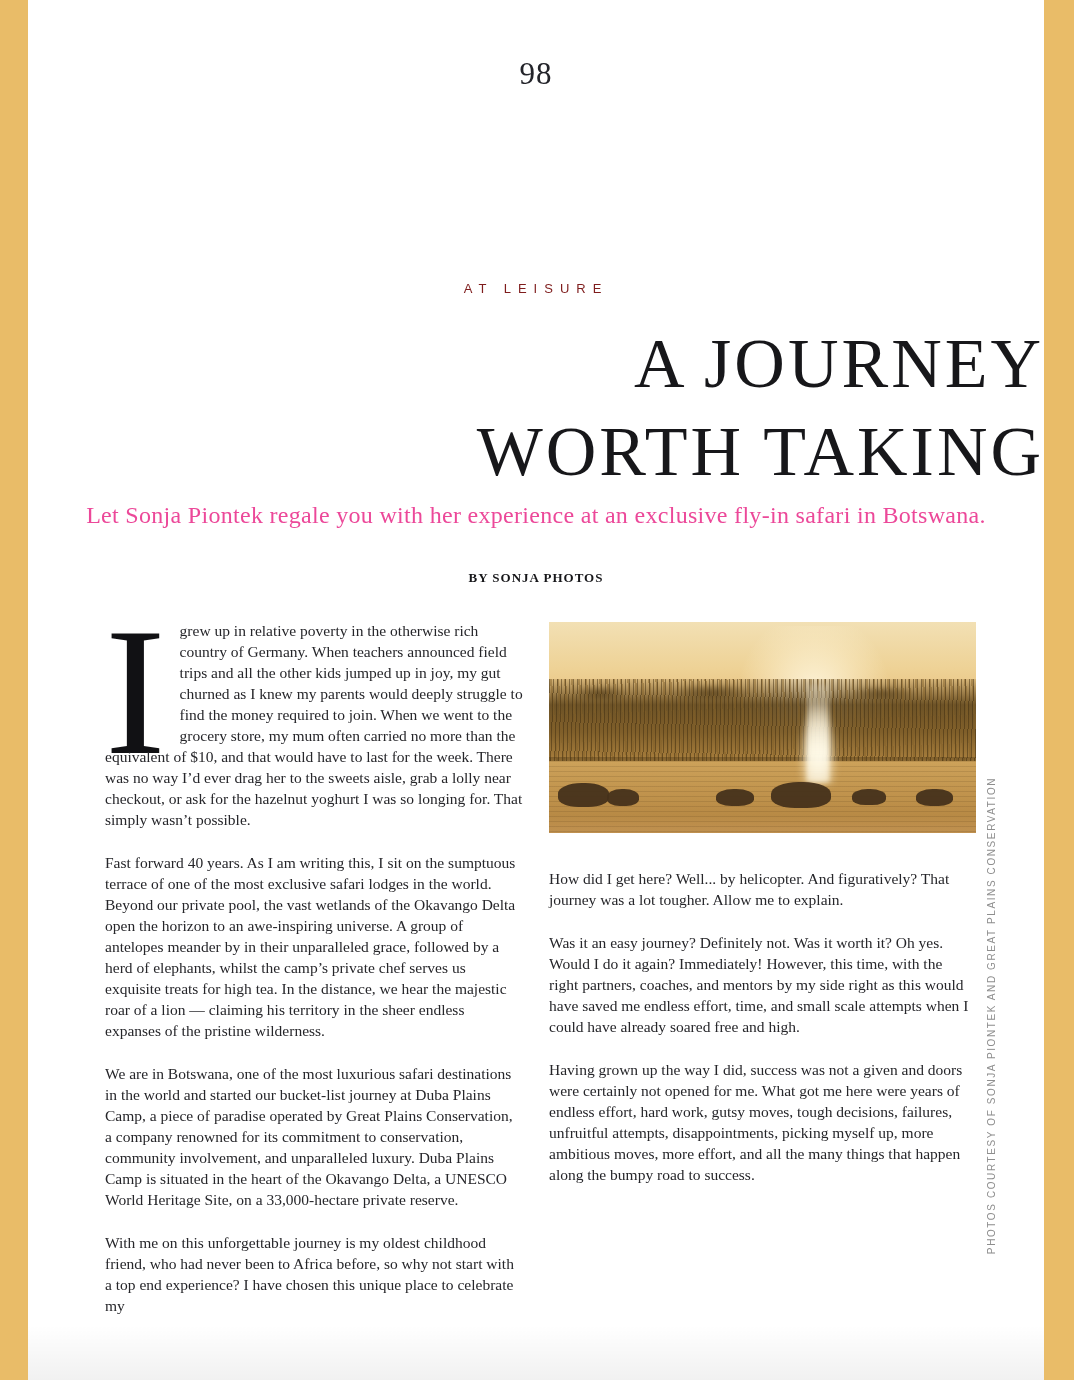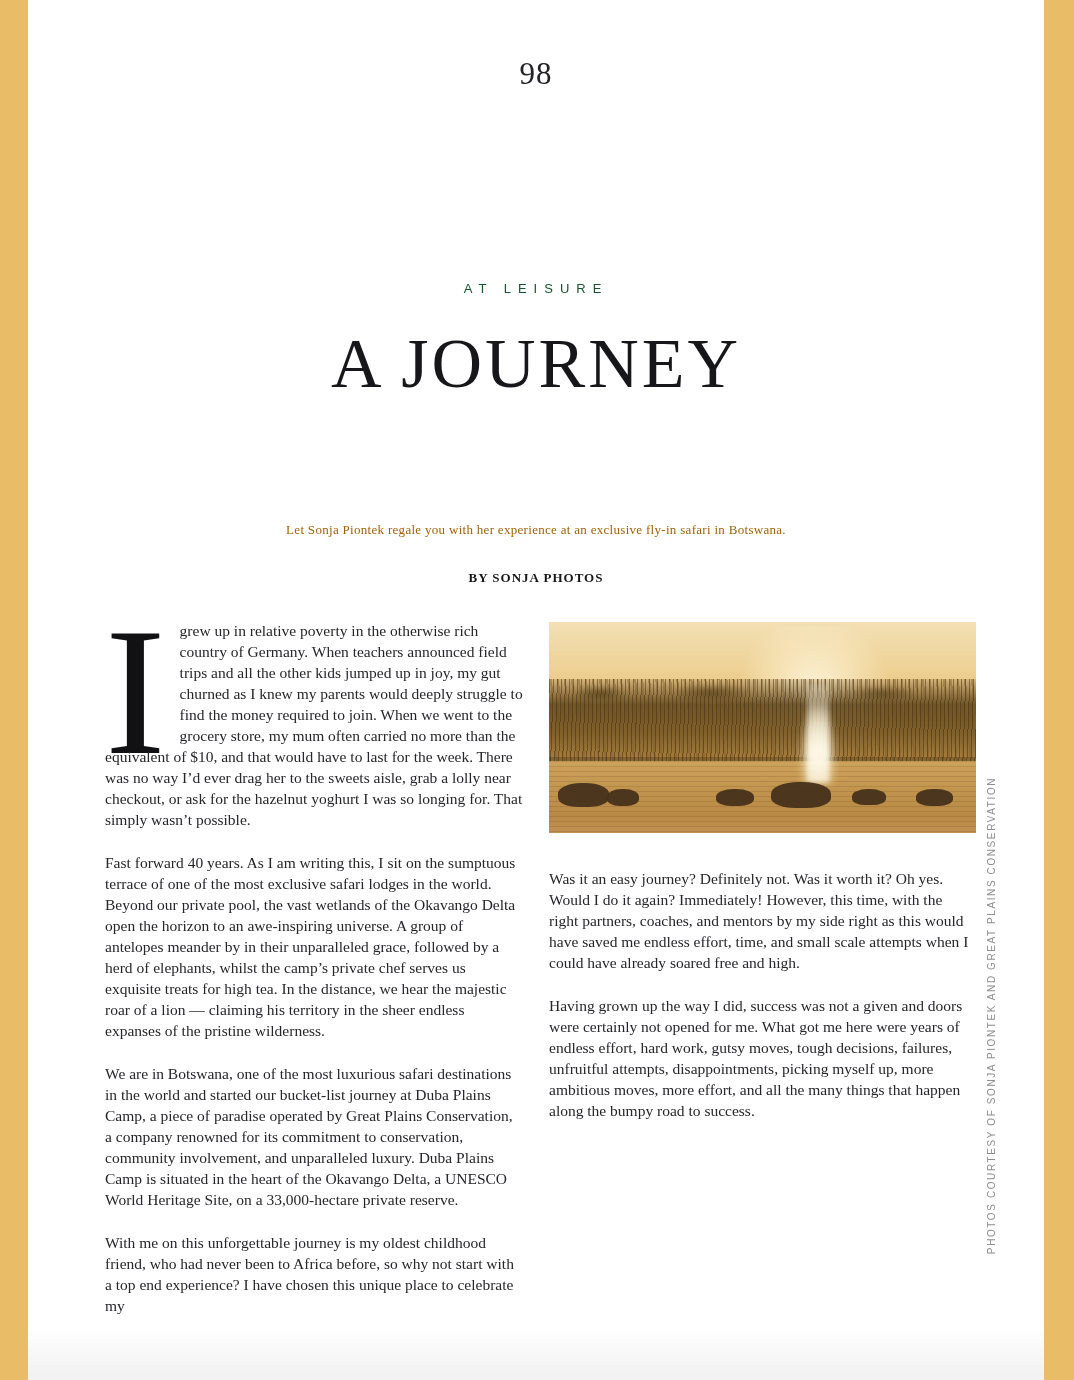--- a/index.html
+++ b/index.html
@@ -12,25 +12,25 @@
   .bar { position:absolute; top:0; bottom:0; background:#e9bc68; }
   .bar-left  { left:0;  width:28px; }
   .bar-right { right:0; width:30px; }
 
   .centered { position:absolute; left:28px; right:30px; text-align:center; }
 
   .page-num  { top:56px;  font-size:31px; color:#23242a; letter-spacing:1px; }
   .section   { top:100px; font-family:"Liberation Sans", sans-serif; font-size:11px;
                letter-spacing:4px; color:#33343a; font-weight:bold; }
   .kicker    { top:281px; font-family:"Liberation Sans", sans-serif; font-size:13px;
-               letter-spacing:7px; color:#14532d; }
+               letter-spacing:7px; color:#7f1d1d; }
   .title     { top:320px; font-size:70px; line-height:88px; font-weight:normal;
-               letter-spacing:3px; color:#17171a; }
+               letter-spacing:3px; color:#17171a;text-align:right; }
   .title span { display:block; }
-  .standfirst{ top:522px; font-size:13px; color:#a16207; letter-spacing:0.3px; }
+  .standfirst{ top:502px; font-size:24px; color:#ec4899; letter-spacing:0.3px; }
   .byline    { top:570px; font-size:13px; font-weight:bold; letter-spacing:1px; color:#17171a; }
 
   .col { position:absolute; font-size:15.5px; line-height:21px; color:#26262a; text-align:left; }
   .col p { margin:0 0 22px 0; }
   .col-left  { left:105px; top:620px; width:418px; }
   .col-right { left:549px; top:868px; width:421px; }
   .dropcap {
     float:left; font-size:182px; line-height:0.72; height:126px;
     padding-top:6px; margin:0 14px 0 0; color:#111114; font-family:"Liberation Serif", serif;
   }
@@ -83,20 +83,21 @@
 <div class="page">
   <div class="bar bar-left"></div>
   <div class="bar bar-right"></div>
 
   <div class="centered page-num">98</div>
 
   <div class="centered kicker">AT LEISURE</div>
 
   <h1 class="centered title">
     <span>A JOURNEY</span>
+    <span>WORTH TAKING</span>
   </h1>
 
   <p class="centered standfirst">Let Sonja Piontek regale you with her experience at an exclusive fly-in safari in Botswana.</p>
   <p class="centered byline">BY SONJA PHOTOS</p>
 
   <div class="col col-left">
     <p>
       <span class="dropcap">I</span><span>grew up in relative poverty in the otherwise rich country of Germany. When teachers announced field trips and all the other kids jumped up in joy, my gut churned as I knew my parents would deeply struggle to find the money required to join. When we went to the grocery store, my mum often carried no more than the equivalent of $10, and that would have to last for the week. There was no way I’d ever drag her to the sweets aisle, grab a lolly near checkout, or ask for the hazelnut yoghurt I was so longing for. That simply wasn’t possible.</span>
     </p>
     <p>Fast forward 40 years. As I am writing this, I sit on the sumptuous terrace of one of the most exclusive safari lodges in the world. Beyond our private pool, the vast wetlands of the Okavango Delta open the horizon to an awe-inspiring universe. A group of antelopes meander by in their unparalleled grace, followed by a herd of elephants, whilst the camp’s private chef serves us exquisite treats for high tea. In the distance, we hear the majestic roar of a lion — claiming his territory in the sheer endless expanses of the pristine wilderness.</p>
@@ -114,20 +115,21 @@
     <div class="photo-mist-core"></div>
     <div class="hippo h1"></div>
     <div class="hippo h2"></div>
     <div class="hippo h3"></div>
     <div class="hippo h4"></div>
     <div class="hippo h5"></div>
     <div class="hippo h6"></div>
   </div>
 
   <div class="col col-right">
+    <p>How did I get here? Well... by helicopter. And figuratively? That journey was a lot tougher. Allow me to explain.</p>
     <p>Was it an easy journey? Definitely not. Was it worth it? Oh yes. Would I do it again? Immediately! However, this time, with the right partners, coaches, and mentors by my side right as this would have saved me endless effort, time, and small scale attempts when I could have already soared free and high.</p>
     <p>Having grown up the way I did, success was not a given and doors were certainly not opened for me. What got me here were years of endless effort, hard work, gutsy moves, tough decisions, failures, unfruitful attempts, disappointments, picking myself up, more ambitious moves, more effort, and all the many things that happen along the bumpy road to success.</p>
   </div>
 
   <div class="photo-credit">PHOTOS COURTESY OF SONJA PIONTEK AND GREAT PLAINS CONSERVATION</div>
 
   <div class="bottom-fade"></div>
 </div>
 
 </body></html>

